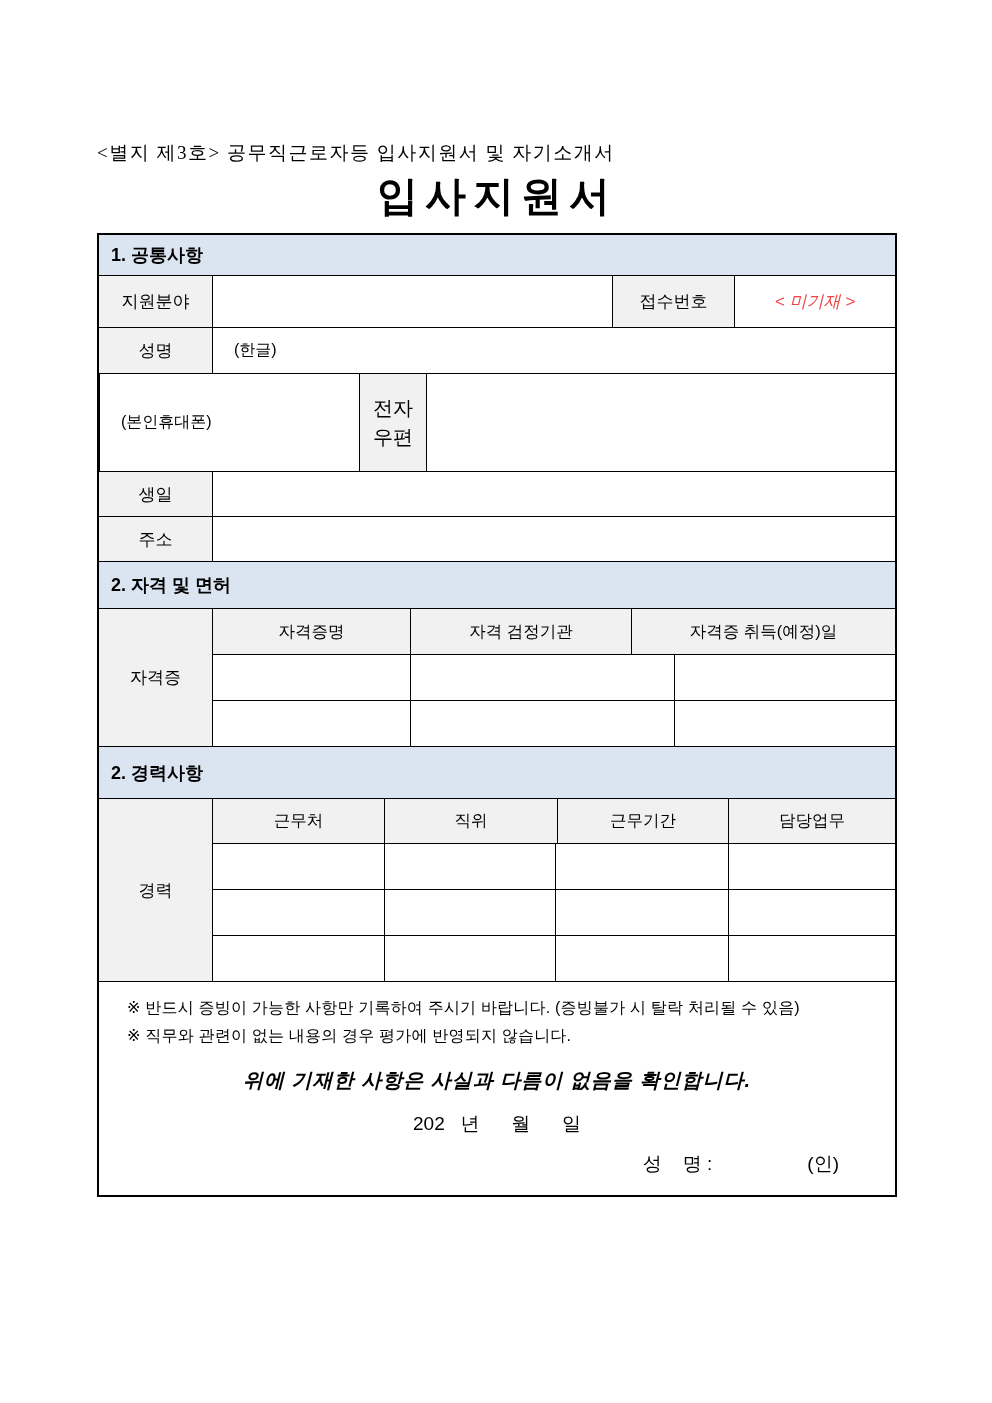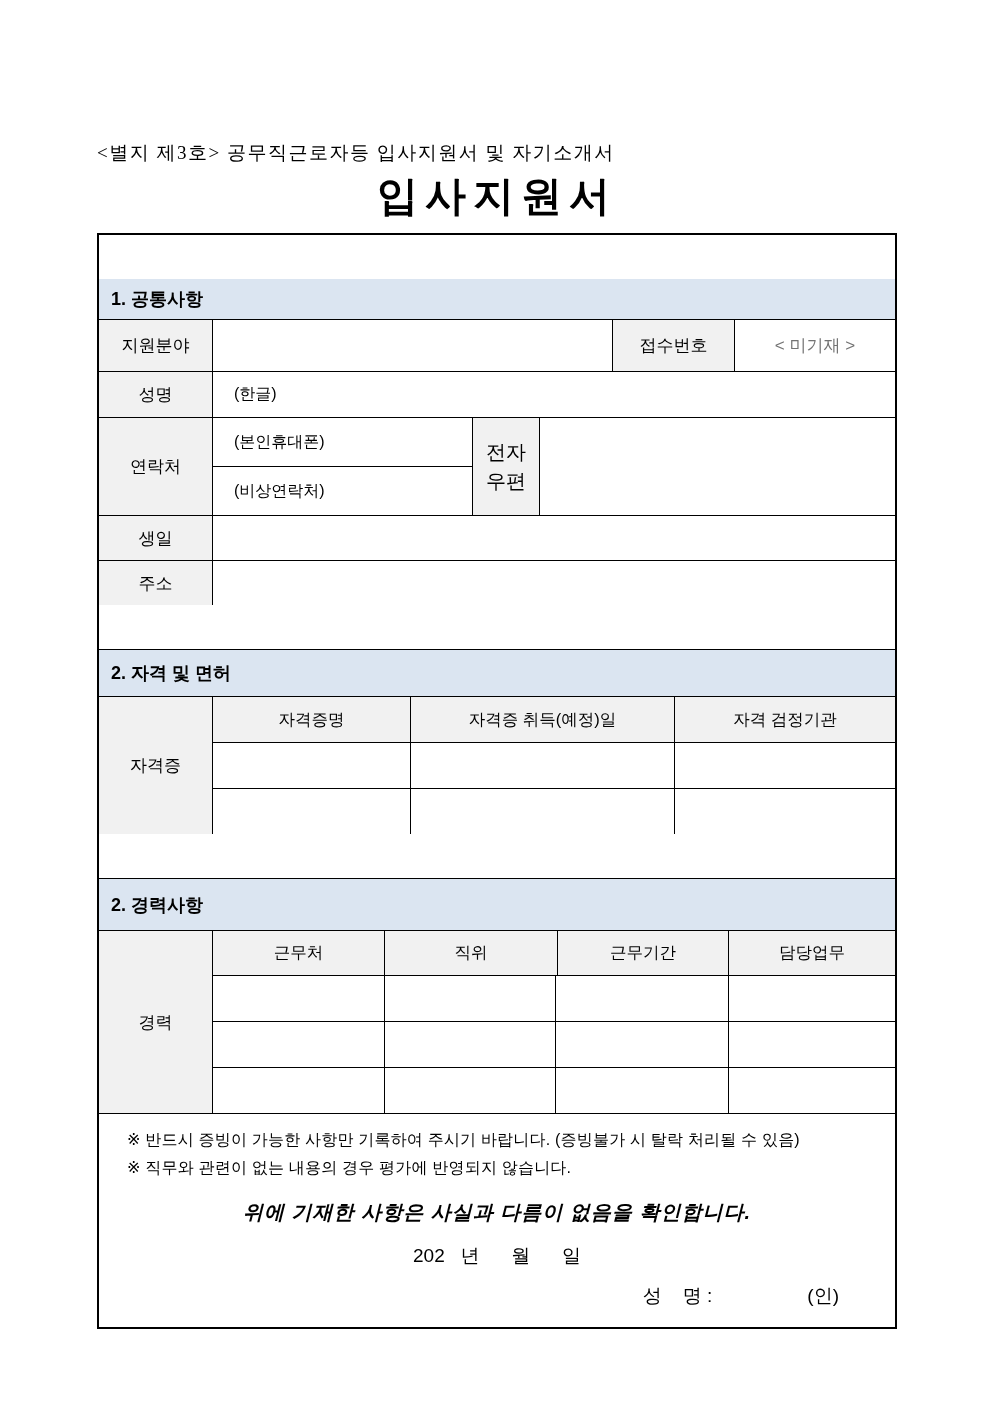--- a/index.html
+++ b/index.html
@@ -20,33 +20,33 @@
   }
 
   .form { border:2px solid #000; margin-top:9px; background:#fff; }
 
   .row { display:flex; border-top:1px solid #000; align-items:stretch; }
   .form > .row:first-child, .form > .sec:first-child { border-top:none; }
 
   .sec {
     background:#dbe5f1; font-weight:700; font-size:18px;
     display:flex; align-items:center; padding-left:12px;
-    border-top:1px solid #000; box-sizing:border-box;margin-top:44px;
+    border-top:1px solid #000; box-sizing:border-box;
   }
 
   .cell { box-sizing:border-box; min-width:0; }
   .bl { border-left:1px solid #000; }
 
   .label {
     background:#f1f1f1; display:flex; align-items:center; justify-content:center;
     font-size:17px; text-align:center;
   }
   .hint { display:flex; align-items:center; padding-left:21px; font-size:16px; }
   .center { display:flex; align-items:center; justify-content:center; font-size:17px; }
-  .blue { color:#737373; }
+  .blue { color:#ef4444;font-style:italic; }
 
   .col { display:flex; flex-direction:column; box-sizing:border-box; }
   .subrow { display:flex; align-items:stretch; }
   .subrow + .subrow { border-top:1px solid #000; }
   .colhead {
     background:#f1f1f1; display:flex; align-items:center; justify-content:center;
     font-size:16.5px;
   }
   .grow { flex:1; }
 
@@ -89,27 +89,23 @@
       <div class="cell label w122 bl">접수번호</div>
       <div class="cell center blue w161 bl">&lt; 미기재 &gt;</div>
     </div>
 
     <div class="row h45">
       <div class="cell label w113">성명</div>
       <div class="cell hint grow bl">(한글)</div>
     </div>
 
     <div class="row h97">
-      <div class="cell label w113">연락처</div>
       <div class="col w260 bl">
         <div class="subrow grow">
           <div class="cell hint grow">(본인휴대폰)</div>
-        </div>
-        <div class="subrow grow">
-          <div class="cell hint grow">(비상연락처)</div>
         </div>
       </div>
       <div class="cell label w67 bl email-label">
         <span>전자</span>
         <span>우편</span>
       </div>
       <div class="cell grow bl"></div>
     </div>
 
     <div class="row h44">
@@ -122,22 +118,22 @@
       <div class="cell grow bl"></div>
     </div>
 
     <div class="sec h47">2. 자격 및 면허</div>
 
     <div class="row h137">
       <div class="cell label w113">자격증</div>
       <div class="col grow bl">
         <div class="subrow sh45">
           <div class="cell colhead w197">자격증명</div>
+          <div class="cell colhead grow bl">자격 검정기관</div>
           <div class="cell colhead w264 bl">자격증 취득(예정)일</div>
-          <div class="cell colhead grow bl">자격 검정기관</div>
         </div>
         <div class="subrow grow">
           <div class="cell w197"></div>
           <div class="cell w264 bl"></div>
           <div class="cell grow bl"></div>
         </div>
         <div class="subrow grow">
           <div class="cell w197"></div>
           <div class="cell w264 bl"></div>
           <div class="cell grow bl"></div>

